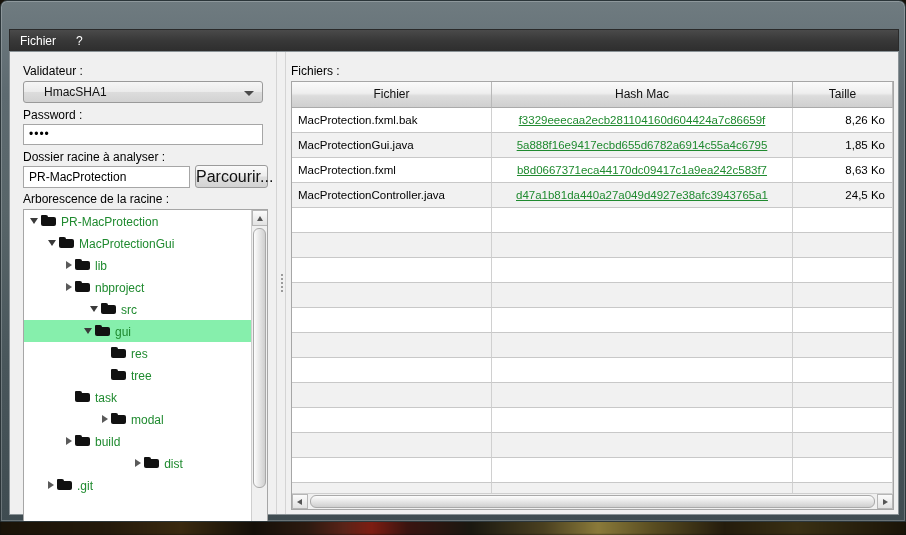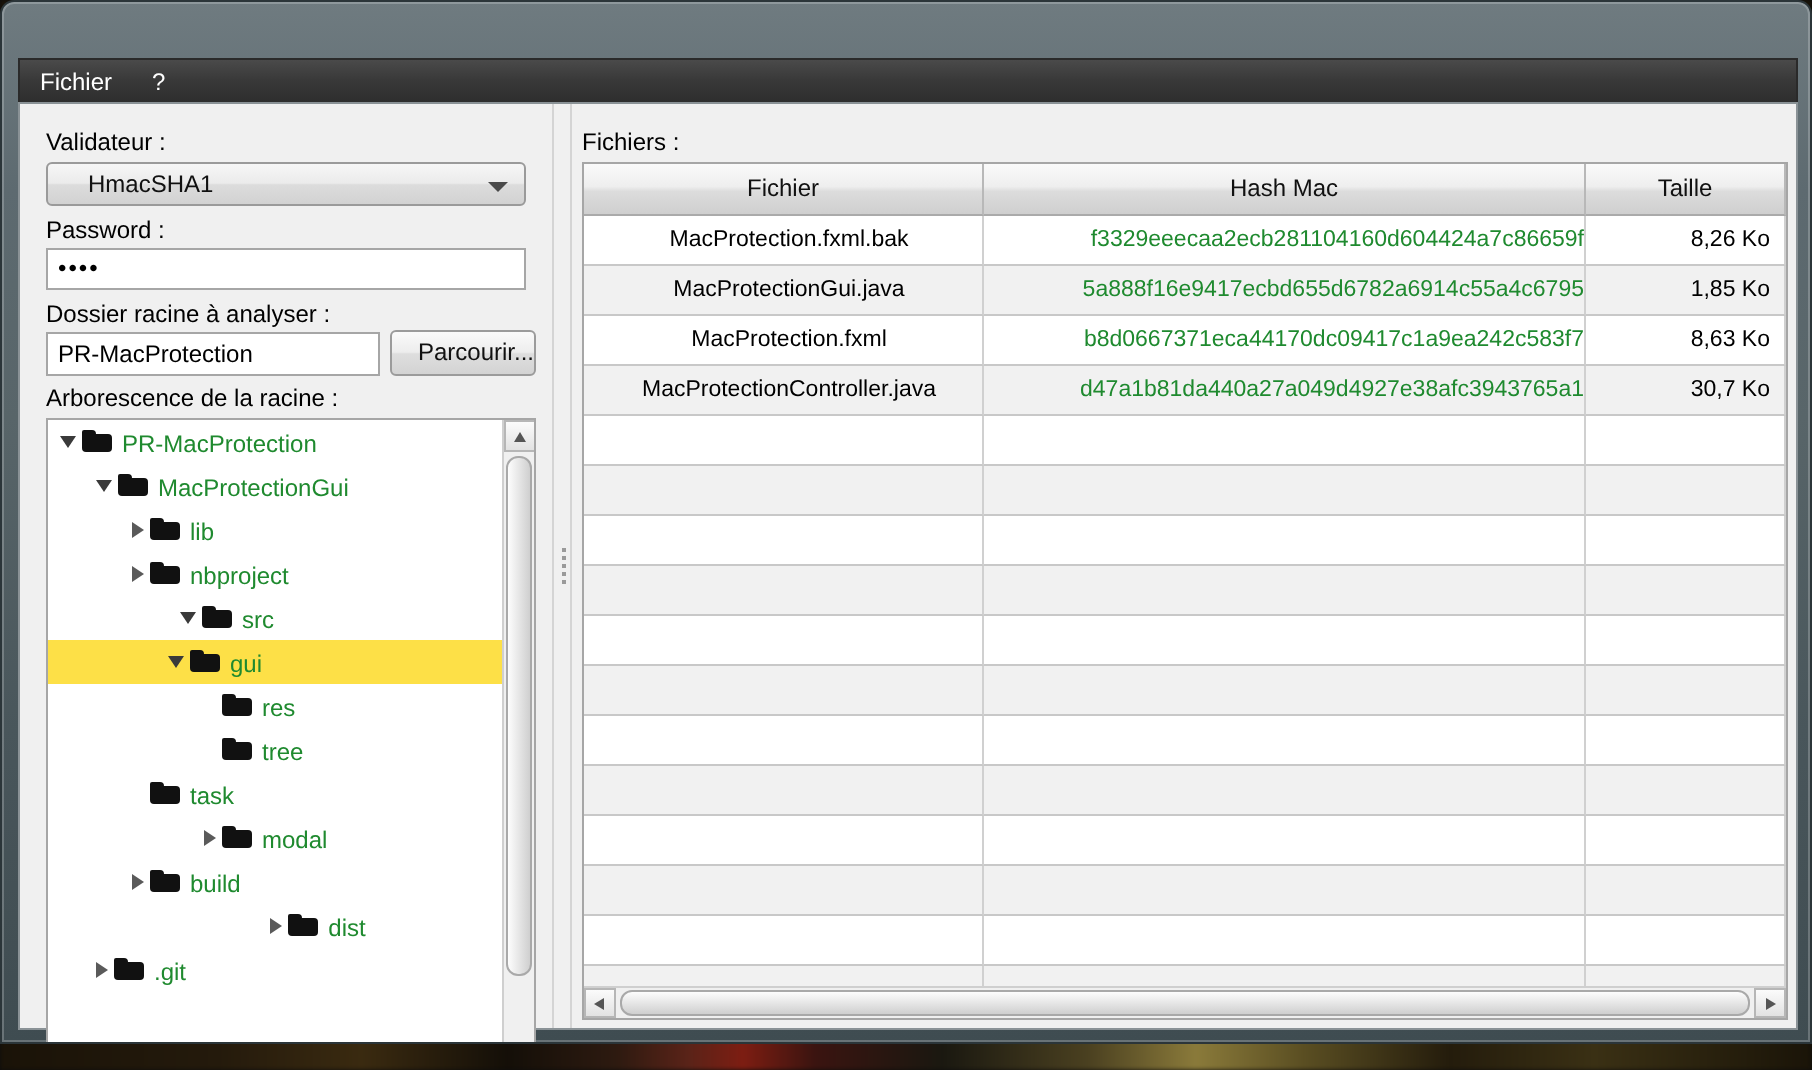--- a/index.html
+++ b/index.html
@@ -114,34 +114,34 @@
   }
   #input-dossier {
     position: absolute; left: 13px; top: 114px; width: 167px; height: 22px;
     background: #ffffff; border: 1px solid #a6a6a6;
     font-size: 12px; color: #000; line-height: 20px; padding-left: 5px;
   }
   #btn-parcourir {
     position: absolute; left: 185px; top: 113px; width: 73px; height: 23px;
     background: linear-gradient(180deg,#fafafa 0%,#ededed 48%,#dedede 52%,#d3d3d3 100%);
     border: 1px solid #9b9b9b; border-radius: 3px;
-    font-size: 12px; color: #111; text-align: right; line-height: 21px;
+    font-size: 16px; color: #111; text-align: right; line-height: 21px;
   }
 
   
   #tree-box {
     position: absolute; left: 13px; top: 157px; width: 245px; height: 332px;
     background: #ffffff; border: 1px solid #a6a6a6; overflow: hidden;
   }
   #tree-list { position: absolute; left: 0; top: 0; width: 228px; }
   .tree-row {
     position: relative; height: 22px; line-height: 22px;
     font-size: 12px; white-space: nowrap;
   }
-  .tree-row.selected { background: #fde047; }
+  .tree-row.selected { background: #86efac; }
   .tw {
     display: inline-block; width: 0; height: 0; vertical-align: middle;
     margin-right: 3px; margin-bottom: 1px;
   }
   .tw-collapsed { border-top: 4px solid transparent; border-bottom: 4px solid transparent; border-left: 6px solid #5a5a5a; }
   .tw-expanded  { border-left: 4px solid transparent; border-right: 4px solid transparent; border-top: 6px solid #3a3a3a; }
   .tw-none      { width: 6px; height: 8px; }
   .folder {
     display: inline-block; width: 15px; height: 11px; position: relative;
     vertical-align: middle; margin-right: 5px; margin-bottom: 2px;
@@ -204,24 +204,24 @@
     font-size: 12px; color: #111; text-align: center; line-height: 25px;
   }
   .col-file { width: 200px; }
   .col-hash { width: 301px; }
   .col-size { width: 100px; }
   .tr { display: flex; height: 25px; }
   .tr:nth-child(odd)  { background: #ffffff; }
   .tr:nth-child(even) { background: #f1f1f1; }
   .td {
     border-right: 1px solid #d0d0d0; border-bottom: 1px solid #c8c8c8;
-    font-size: 11.5px; line-height: 24px; overflow: hidden; white-space: nowrap; text-align: center;
+    font-size: 11.5px; line-height: 24px; overflow: hidden; white-space: nowrap;
   }
   .td.file { color: #000; padding-left: 6px; }
-  .td.hash { color: #1f8a2f; text-align: right; }
+  .td.hash { color: #1f8a2f; text-align: center; text-decoration: underline; }
   .td.size { color: #000; text-align: right; padding-right: 7px; }
 
   #hscroll {
     position: absolute; left: 0; bottom: 0; width: 601px; height: 16px;
     background: #f0f0f0; border-top: 1px solid #cfcfcf;
   }
   .hsb-arrow {
     position: absolute; top: 0; width: 16px; height: 15px;
     background: linear-gradient(180deg,#fbfbfb,#e2e2e2); border: 1px solid #b6b6b6;
   }
@@ -322,21 +322,21 @@
               <div class="td size col-size">1,85 Ko</div>
             </div>
             <div class="tr">
               <div class="td file col-file">MacProtection.fxml</div>
               <div class="td hash col-hash">b8d0667371eca44170dc09417c1a9ea242c583f7</div>
               <div class="td size col-size">8,63 Ko</div>
             </div>
             <div class="tr">
               <div class="td file col-file">MacProtectionController.java</div>
               <div class="td hash col-hash">d47a1b81da440a27a049d4927e38afc3943765a1</div>
-              <div class="td size col-size">30,7 Ko</div>
+              <div class="td size col-size">24,5 Ko</div>
             </div>
             <div class="tr">
               <div class="td file col-file"></div>
               <div class="td hash col-hash"></div>
               <div class="td size col-size"></div>
             </div>
             <div class="tr">
               <div class="td file col-file"></div>
               <div class="td hash col-hash"></div>
               <div class="td size col-size"></div>

